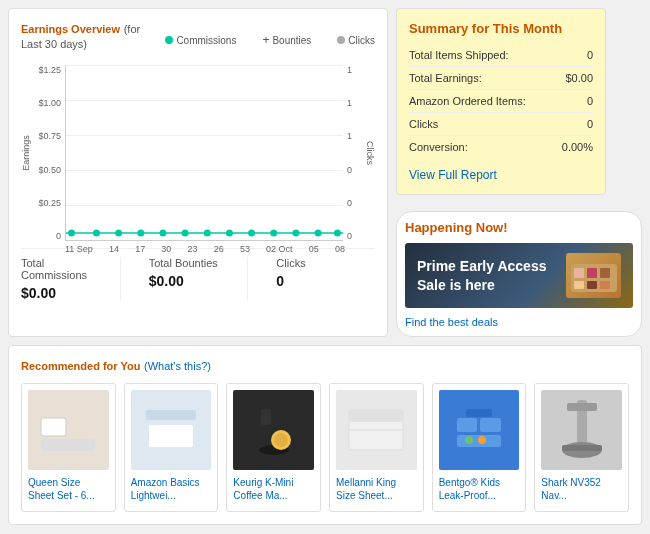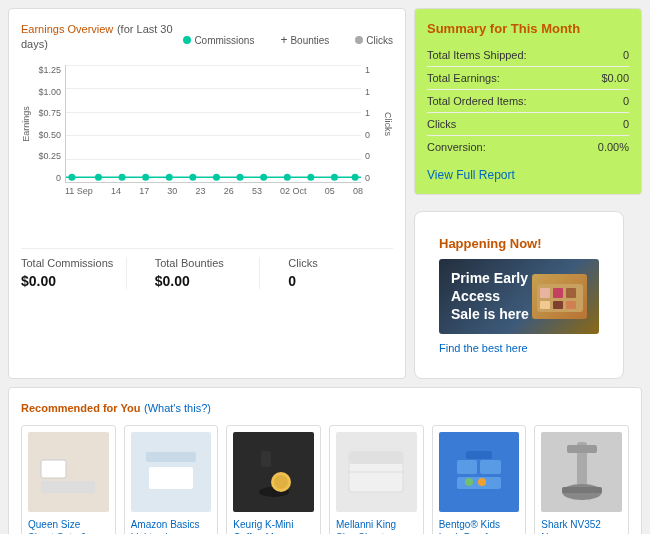--- a/index.html
+++ b/index.html
@@ -11,25 +11,25 @@
     
     .earnings-panel {
       background: white;
       border: 1px solid #ddd;
       border-radius: 4px;
       padding: 12px;
       flex: 1;
     }
     
     .summary-panel {
-      background: #bef264;
+      background: #fef9c3;
       border: 1px solid #ddd;
       border-radius: 4px;
       padding: 12px;
-      width: 228px;
+      width: 210px;
       flex-shrink: 0;
     }
     
     .panel-title {
       font-size: 13px;
       font-weight: bold;
       color: #c45500;
       margin-bottom: 8px;
     }
     
@@ -125,23 +125,23 @@
       cursor: pointer;
       display: block;
       margin-top: 10px;
       text-decoration: none;
     }
     
     
     .happening-panel {
       background: white;
       border: 1px solid #ddd;
-      border-radius: 8px;
-      padding: 24px;
-      width: 210px;
+      border-radius: 16px;
+      padding: 8px;
+      width: 246px;
       flex-shrink: 0;
       margin-top: 8px;
     }
     
     .happening-title {
       font-size: 13px;
       font-weight: bold;
       color: #c45500;
       margin-bottom: 8px;
     }
@@ -253,41 +253,41 @@
   </style>
 </head>
 <body>
 
 <div class="page">
   <div class="top-row">
 
     <div class="earnings-panel">
       <div style="display:flex; align-items:center; margin-bottom:6px;">
         <span class="panel-title">
-          <span style="color:#c45500; font-weight:normal;">Earnings Overview</span>
+          <span style="color:#c45500; font-weight:bold;">Earnings Overview</span>
           <span style="font-size:11px; color:#555; font-weight:normal;">(for Last 30 days)</span>
         </span>
         <div class="legend">
           <div class="legend-item">
             <div class="legend-dot" style="background:#00c8a0;"></div>
             <span>Commissions</span>
           </div>
           <div class="legend-item">
             <span style="font-size:12px; color:#555;">+</span>
             <span>Bounties</span>
           </div>
           <div class="legend-item">
             <div class="legend-dot" style="background:#aaa;"></div>
             <span>Clicks</span>
           </div>
         </div>
       </div>
 
       <div class="chart-area">
-        <div style="display:flex; height:118px; position:relative;">
+        <div style="display:flex; height:176px; position:relative;">
 
           <div style="width:10px; display:flex; align-items:center; justify-content:center; margin-right:2px;">
             <span style="font-size:9px; color:#666; white-space:nowrap; transform:rotate(-90deg); display:block; width:60px; text-align:center;">Earnings</span>
           </div>
           <div style="width:32px; display:flex; flex-direction:column; justify-content:space-between; text-align:right; padding-right:4px; font-size:9px; color:#666;">
             <span>$1.25</span>
             <span>$1.00</span>
             <span>$0.75</span>
             <span>$0.50</span>
             <span>$0.25</span>
@@ -372,21 +372,21 @@
         <div>
           <div class="summary-row">
             <span class="summary-label">Total Items Shipped:</span>
             <span class="summary-value">0</span>
           </div>
           <div class="summary-row">
             <span class="summary-label">Total Earnings:</span>
             <span class="summary-value">$0.00</span>
           </div>
           <div class="summary-row">
-            <span class="summary-label">Total Ordered Items:</span>
+            <span class="summary-label">Amazon Ordered Items:</span>
             <span class="summary-value">0</span>
           </div>
           <div class="summary-row">
             <span class="summary-label">Clicks</span>
             <span class="summary-value">0</span>
           </div>
           <div class="summary-row">
             <span class="summary-label">Conversion:</span>
             <span class="summary-value">0.00%</span>
           </div>
@@ -404,21 +404,21 @@
               <rect x="2" y="8" width="46" height="28" rx="3" fill="#c8a060"></rect>
               <rect x="5" y="12" width="10" height="10" rx="1" fill="#e8b4a0"></rect>
               <rect x="18" y="12" width="10" height="10" rx="1" fill="#c44060"></rect>
               <rect x="31" y="12" width="10" height="10" rx="1" fill="#a0603a"></rect>
               <rect x="5" y="25" width="10" height="8" rx="1" fill="#f0c890"></rect>
               <rect x="18" y="25" width="10" height="8" rx="1" fill="#804030"></rect>
               <rect x="31" y="25" width="10" height="8" rx="1" fill="#d08050"></rect>
             </svg>
           </div>
         </div>
-        <div class="find-deals">Find the best here</div>
+        <div class="find-deals">Find the best deals</div>
       </div>
     </div>
   </div>
 
   <div class="recommended-panel">
     <div class="recommended-title">
       <span style="color:#c45500; font-weight:bold;">Recommended for You</span>
       <span style="cursor:pointer;">(What's this?)</span>
     </div>
     <div class="products-row" id="products-row">

